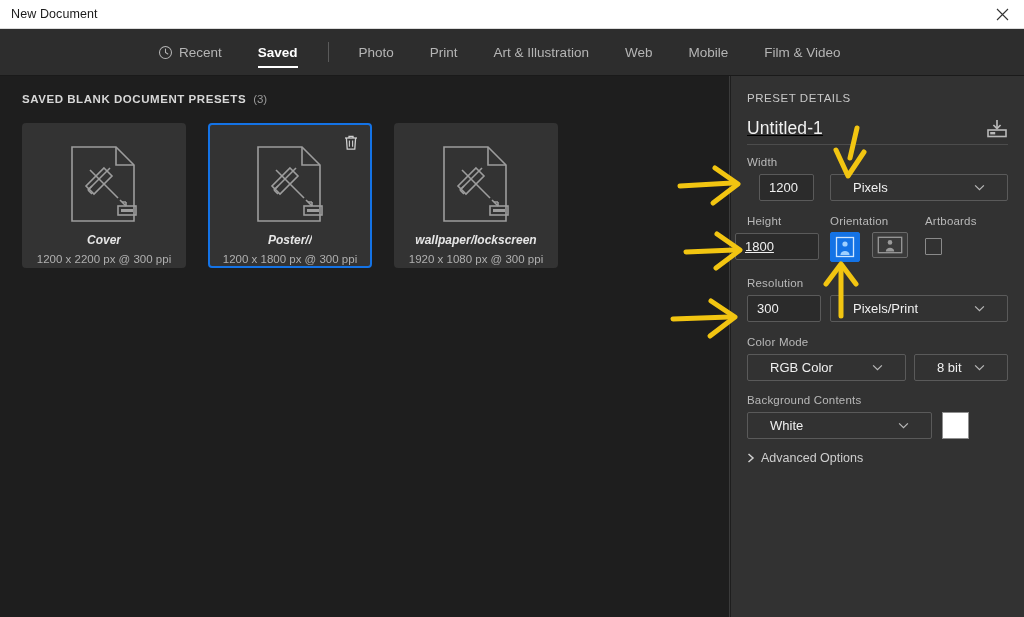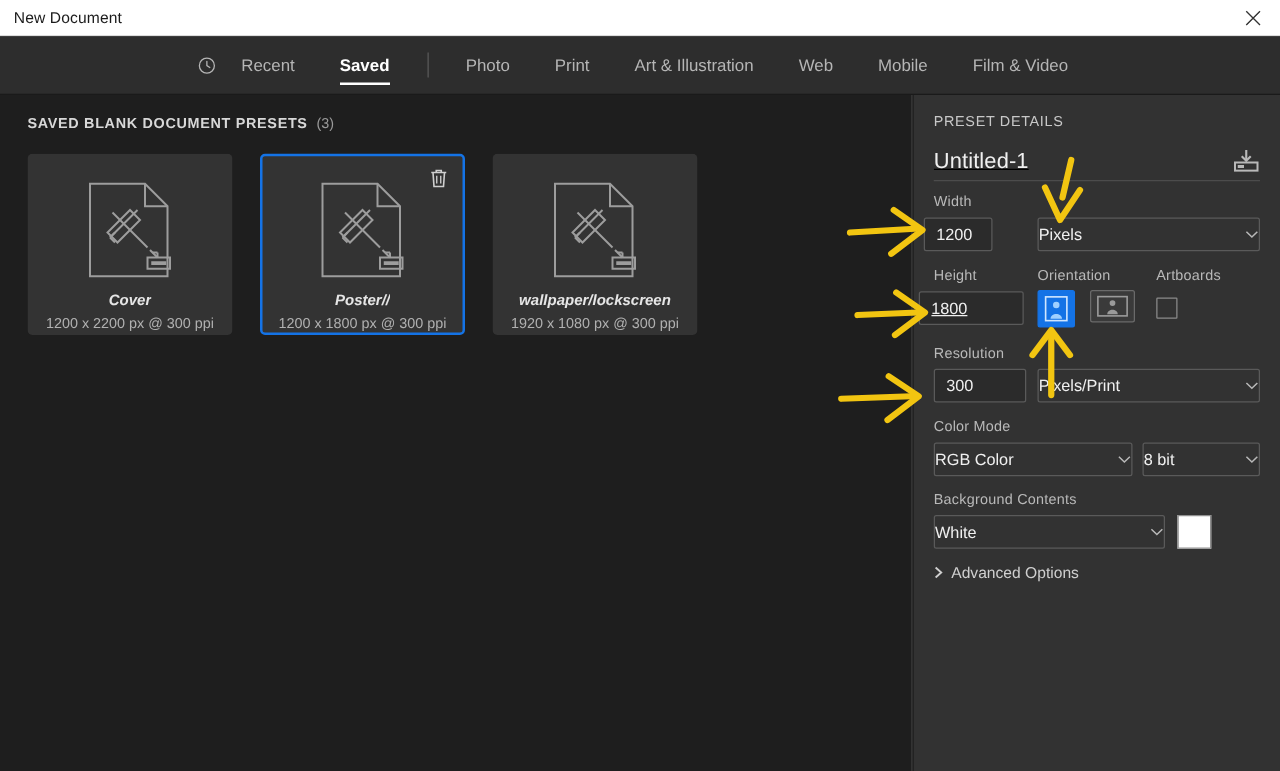--- a/index.html
+++ b/index.html
@@ -30,21 +30,21 @@
   .win-close svg { display: block; }
 
   
   .tabbar {
     position: absolute; left: 0; top: 29px; width: 1024px; height: 47px;
     background: #2d2d2d; border-bottom: 1px solid #1a1a1a;
     display: flex; align-items: stretch;
   }
   .tabs-inner { display: flex; align-items: stretch; margin-left: 140px; }
   .tab {
-    position: relative; display: flex; align-items: center; gap: 20px;
+    position: relative; display: flex; align-items: center; gap: 6px;
     padding: 0 18px; color: #b5b5b5; font-size: 13.5px; cursor: pointer;
     white-space: nowrap;
   }
   .tab.active { color: #ffffff; font-weight: bold; }
   .tab.active::after {
     content: ""; position: absolute; left: 18px; right: 18px; bottom: 7px;
     height: 2px; background: #ffffff;
   }
   .tab .clock { width: 15px; height: 15px; flex: none; }
   .tab-sep {
@@ -113,21 +113,21 @@
   }
   .tf {
     position: absolute; background: #2b2b2b; border: 1px solid #5a5a5a;
     border-radius: 2px; color: #f0f0f0; font-size: 13px; padding: 0 9px;
     font-family: "Liberation Sans", sans-serif; outline: none; height: 27px;
     line-height: 25px;
   }
   .sel {
     position: absolute; background: #323232; border: 1px solid #5a5a5a;
     border-radius: 2px; color: #f0f0f0; font-size: 13px; height: 27px;
-    display: flex; align-items: center; padding: 0 0; cursor: pointer;
+    display: flex; align-items: center; padding: 0 22px; cursor: pointer;
   }
   .sel .val { flex: 1; white-space: nowrap; overflow: hidden; }
   .sel .chev { width: 11px; height: 7px; flex: none; opacity: .85; }
 
   .orient-btn {
     position: absolute; width: 30px; height: 30px; border: 1px solid #6a6a6a;
     border-radius: 2px; background: #3a3a3a; cursor: pointer;
     display: flex; align-items: center; justify-content: center;
   }
   .orient-btn.on { background: #1473e6; border-color: #1473e6; }
@@ -303,21 +303,21 @@
           <svg width="22" height="20" viewBox="0 0 22 20">
             <path d="M11 1 V9" stroke="#b9b9b9" stroke-width="1.7"></path>
             <path d="M7.4 6 L11 9.6 L14.6 6" fill="none" stroke="#b9b9b9" stroke-width="1.7"></path>
             <rect x="2" y="11" width="18" height="6.5" fill="none" stroke="#b9b9b9" stroke-width="1.6"></rect>
             <rect x="4.2" y="13" width="5" height="2.4" fill="#b9b9b9"></rect>
           </svg>
         </div>
       </div>
 
       <div class="fld-label" style="left:16px; top:80px;">Width</div>
-      <input class="tf" style="left: 8px; top: 98px; width: 55px;" type="text" value="1200">
+      <input class="tf" style="left: 28px; top: 98px; width: 55px;" type="text" value="1200">
       <div class="sel" style="left:99px; top:98px; width:178px;">
         <span class="val">Pixels</span>
         <svg class="chev" viewBox="0 0 12 8">
           <path d="M1 1.6 L6 6.4 L11 1.6" fill="none" stroke="#d0d0d0" stroke-width="1.4"></path>
         </svg>
       </div>
 
       <div class="fld-label" style="left:16px; top:139px;">Height</div>
       <input class="tf" style="left: 4px; top: 157px; width: 84px; text-decoration: underline;" type="text" value="1800">
 

